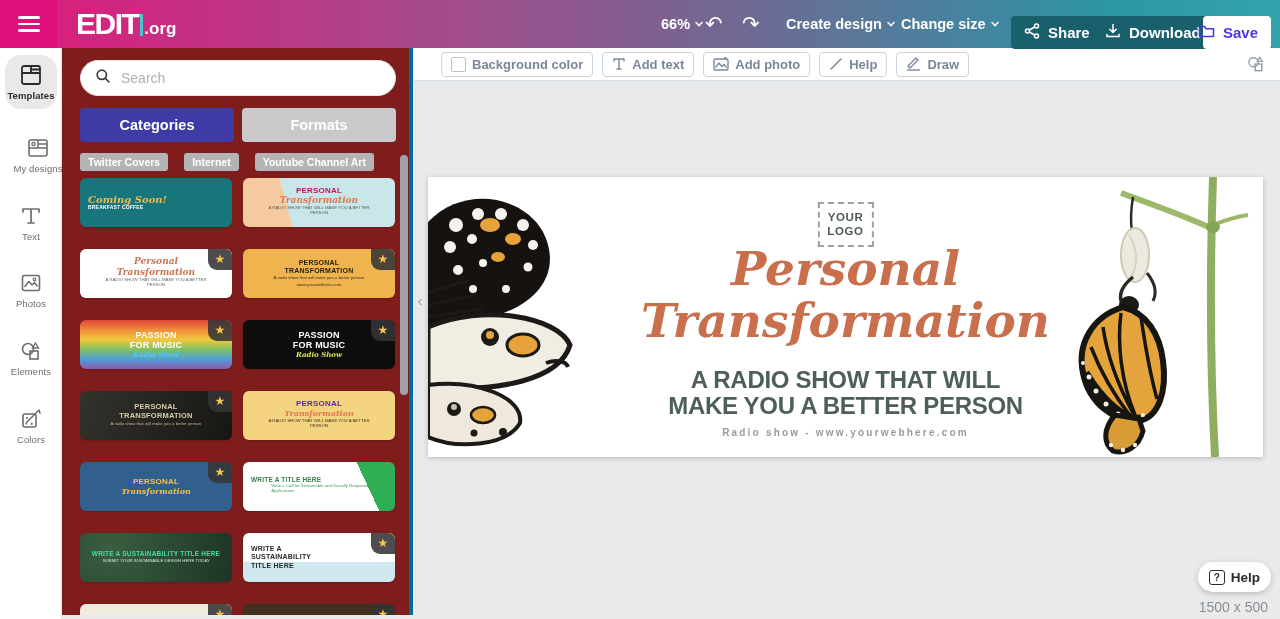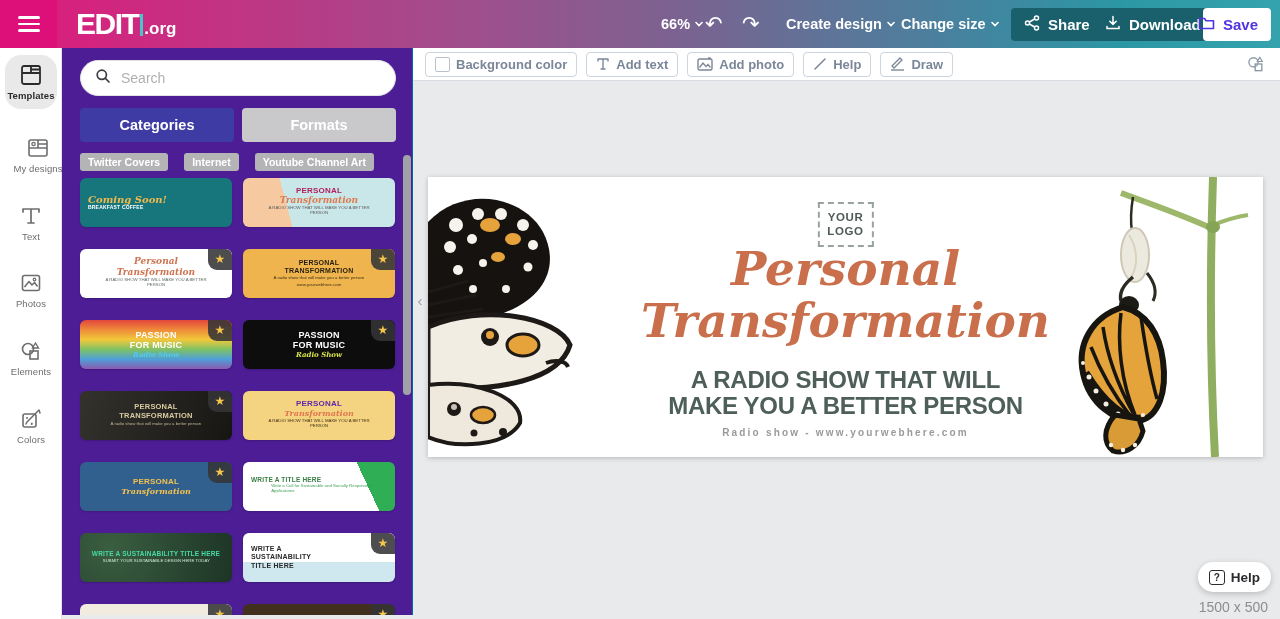--- a/index.html
+++ b/index.html
@@ -18,40 +18,40 @@
   .logo { position:absolute; left:76px; top:7px; display:flex; align-items:baseline; cursor:pointer; }
   .logo .brand { font-size:30px; font-weight:800; letter-spacing:-1.5px; }
   .logo .caret { display:inline-block; width:3px; height:22px; background:#49c5ce;
     margin:0 1px 0 2px; position:relative; top:2px; }
   .logo .suffix { font-size:17px; font-weight:700; letter-spacing:0; }
   .hdr-item { position:absolute; top:0; height:48px; display:flex; align-items:center;
     font-size:14.5px; font-weight:700; gap:4px; cursor:pointer; }
   .chev { width:10px; height:10px; display:inline-block; }
   .chev svg { display:block; }
   .undo-redo { font-size:21px; font-weight:400; }
-  .hdr-btn { position:absolute; top:8px; height:33px; border-radius:4px; border:none;
+  .hdr-btn { position:absolute; top:16px; height:33px; border-radius:4px; border:none;
     display:flex; align-items:center; gap:8px; padding:16px 13px; font-size:15px;
     font-weight:700; font-family:inherit; cursor:pointer; }
   .btn-teal { background:#19606c; color:#fff; }
   .btn-save { background:#fff; color:#5233e0;justify-content:flex-end; }
 
   
   .rail { position:absolute; left:0; top:48px; width:62px; height:571px; background:#fff;
     border-right:1px solid #e3e3e5; z-index:20; }
   .rail-item { position:absolute; left:5px; width:52px; height:54px; border-radius:8px;
     display:flex; flex-direction:column; align-items:center; justify-content:center;
     gap:3px; cursor:pointer; color:#6d6d70; }
   .rail-item.active { background:#e9e9ea; color:#2b2b2e;border-radius:16px; }
   .rail-item .ric { width:24px; height:24px; }
   .rail-item .rlb { font-size:9.5px; letter-spacing:.1px; }
   .rail-item.active .rlb { font-weight:700; }
 
   
   .panel { position:absolute; left:62px; top:48px; width:351px; height:567px;
-    background:#4c1d95; border-right:1px solid #0369a1; overflow:hidden; z-index:10; }
+    background:#7f1d1d; border-right:4px solid #0369a1; overflow:hidden; z-index:10; }
   .search-box { position:absolute; left:18px; top:12px; width:316px; height:36px;
     background:#fff; border:1px solid #e2e2e4; border-radius:18px;
     display:flex; align-items:center; padding:0 14px; gap:10px; }
   .search-box input { border:none; outline:none; font-size:14px; flex:1;
     font-family:inherit; color:#555; background:transparent; }
   .search-box input::placeholder { color:#b0b0b3; }
   .seg-btn { position:absolute; top:60px; height:34px; width:154px; border:none; border-radius:4px;
     color:#fff; font-size:14.5px; font-weight:700; font-family:inherit; cursor:pointer; }
   .seg-cat { left:18px; background:#3e3ba5; }
   .seg-fmt { left:180px; background:#c9c9cb; }
@@ -70,21 +70,21 @@
   .badge { position:absolute; top:0; right:0; width:24px; height:21px;
     background:rgba(52,52,55,.88); border-radius:0 6px 0 9px;
     display:flex; align-items:center; justify-content:center;
     color:#f6c64b; font-size:12px; }
   .scrollbar { position:absolute; right:1px; top:107px; width:8px; height:240px;
     background:#9fa3a8; border-radius:4px; cursor:pointer; }
 
   
   .workspace { position:absolute; left:413px; top:48px; width:867px; height:571px; }
   .toolbar { position:absolute; left:0; top:0; width:867px; height:33px; background:#fff;
-    border-bottom:1px solid #d9dee4; display:flex; align-items:center; gap:9px; padding-left:12px; }
+    border-bottom:1px solid #d9dee4; display:flex; align-items:center; gap:9px; padding-left:28px; }
   .tool-btn { height:25px; border:1px solid #ccd4dd; border-radius:4px; background:#fff;
     color:#7b8798; font-size:13px; font-weight:600; font-family:inherit;
     display:flex; align-items:center; gap:6px; padding:0 9px; cursor:pointer; }
   .tool-btn svg { display:block; }
   .swatch { width:15px; height:15px; border:1px solid #b9c2cc; border-radius:2px; background:#fff; }
   .tool-elements { position:absolute; right:14px; top:6px; cursor:pointer; }
   .collapse { position:absolute; left:0; top:244px; color:#9aa0a8; font-size:15px; cursor:pointer;
     width:14px; text-align:center; }
 
   

